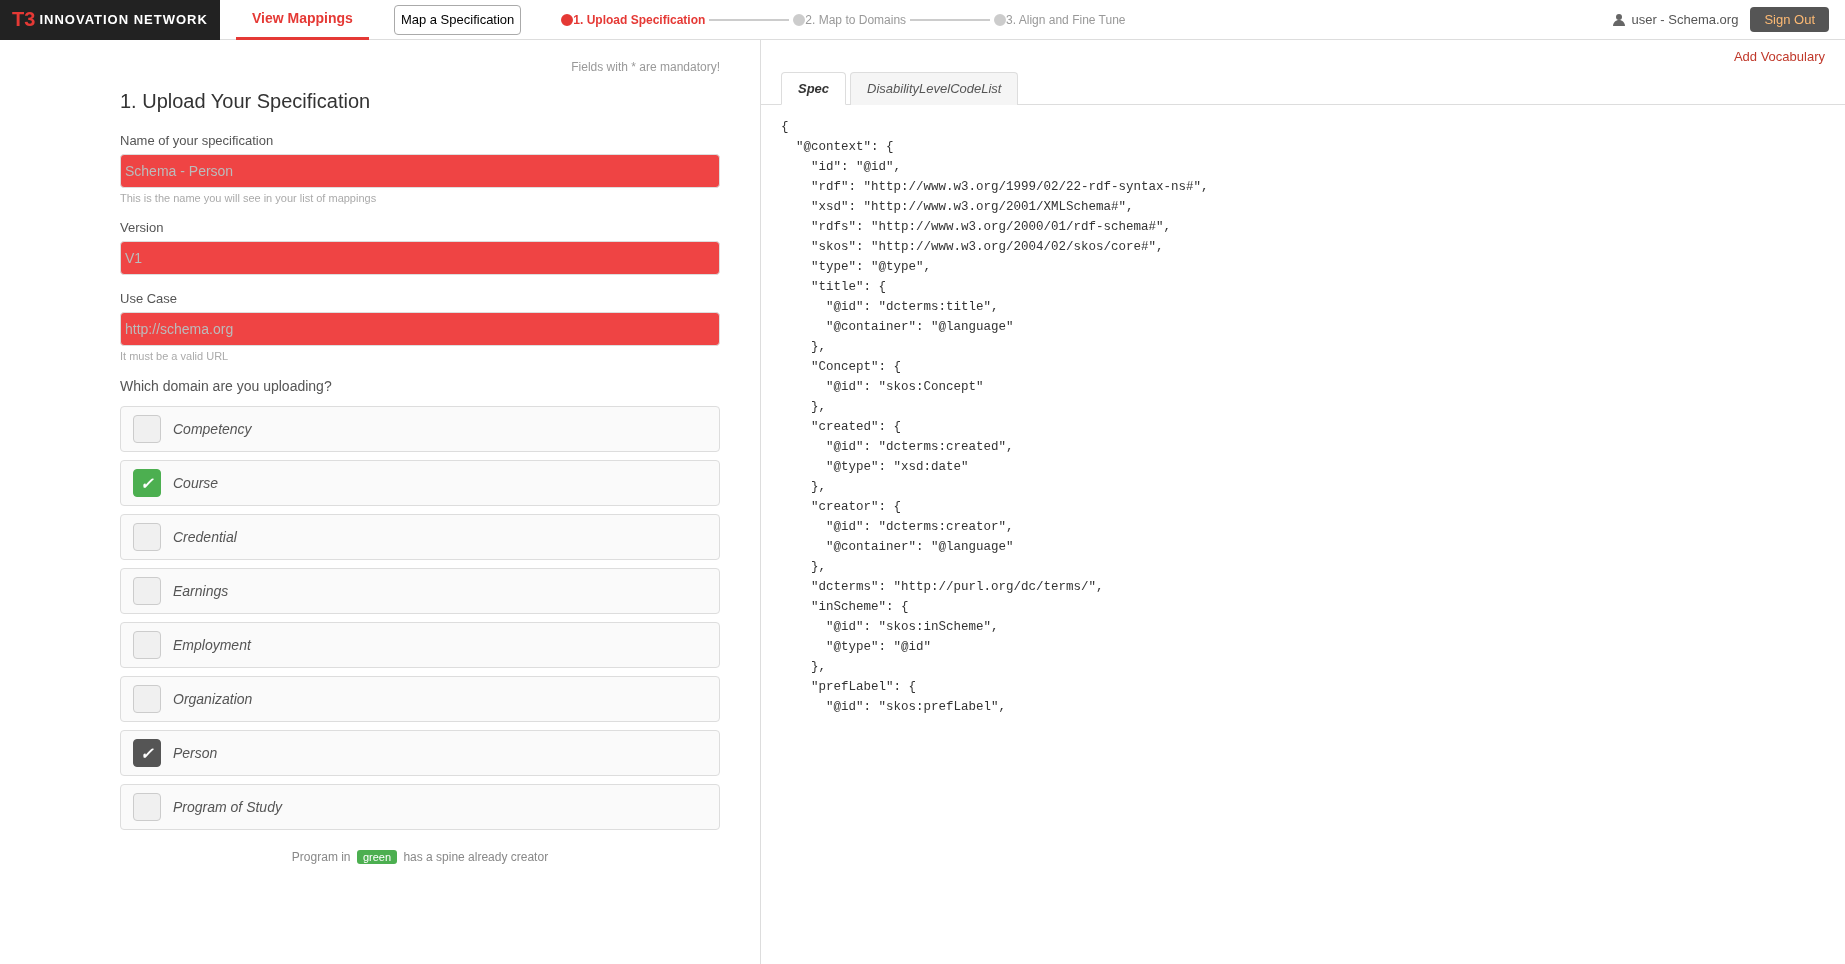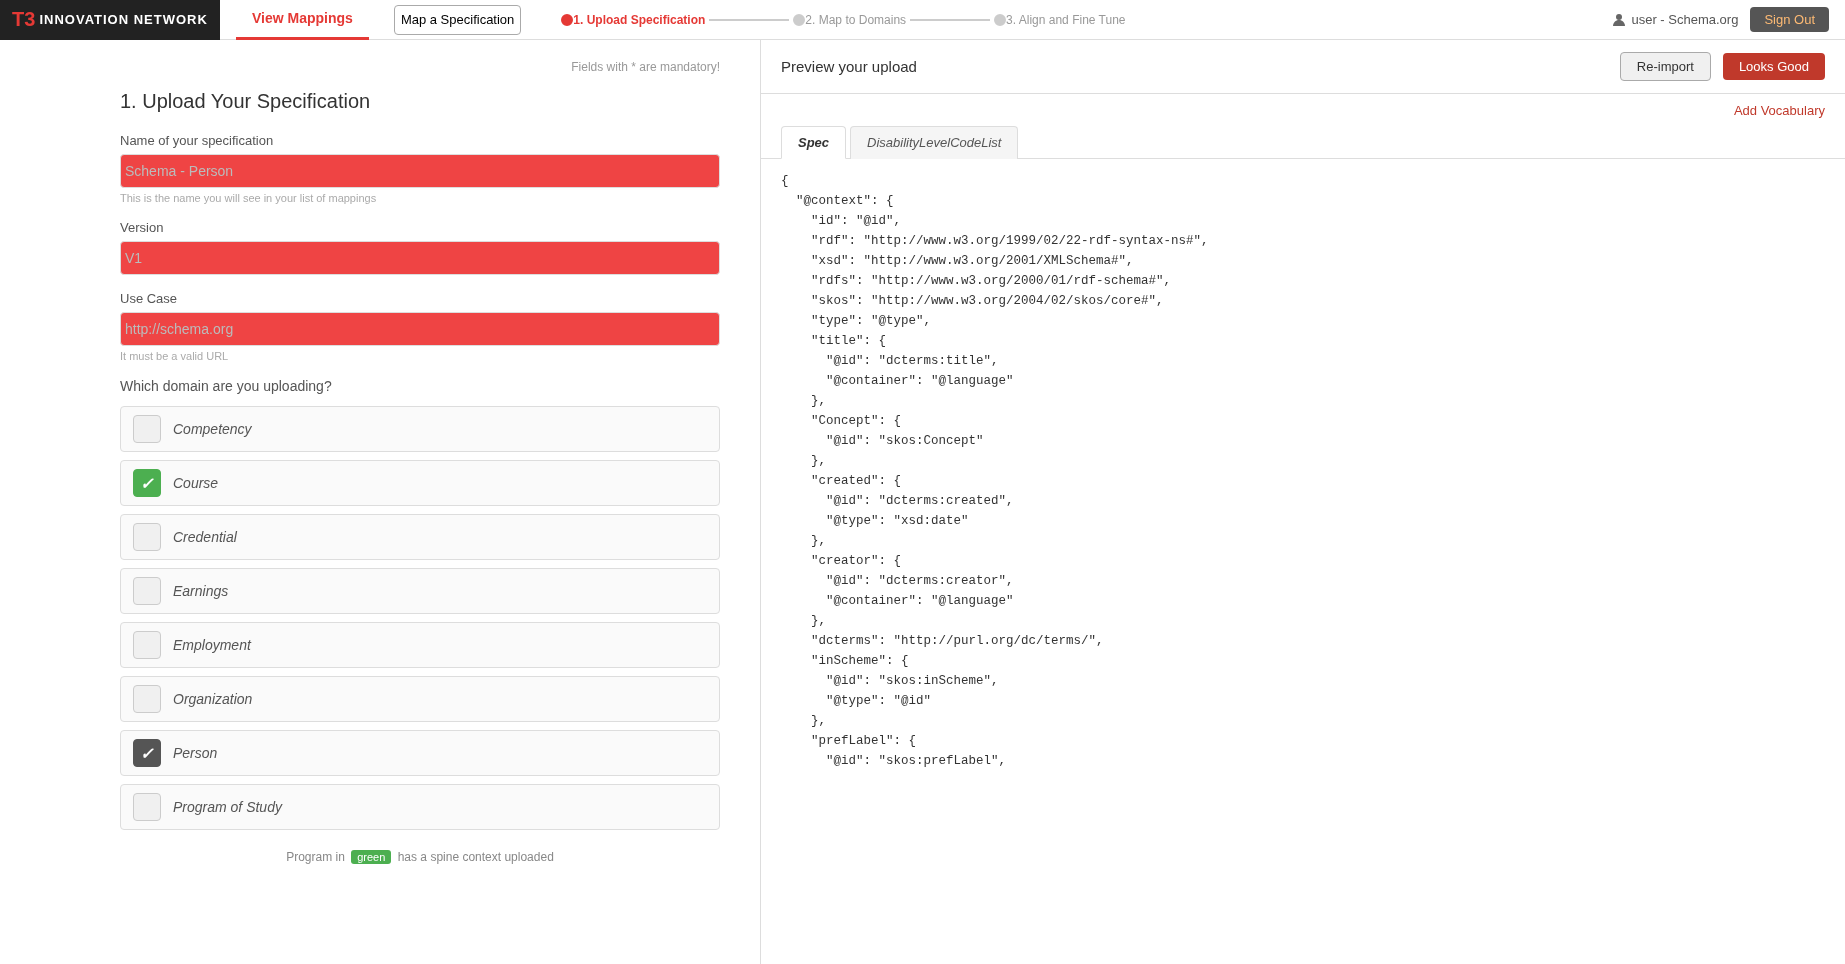--- a/index.html
+++ b/index.html
@@ -443,30 +443,25 @@
           <div class="domain-item">
             <div class="domain-checkbox"></div>
             <span class="domain-label">Program of Study</span>
           </div>
         </div>
     </div>
 
     <div class="bottom-note">
       <span>Program in</span>
       <span class="green-badge">green</span>
-      <span>has a spine context uploaded</span>
+      <span>has a spine already creator</span>
     </div>
   </div>
 
   <div class="right-panel">
-    <div class="preview-header">
-      <span class="preview-title">Preview your upload</span>
-      <button class="re-import-btn">Re-import</button>
-      <button class="looks-good-btn">Looks Good</button>
-    </div>
 
     <div class="add-vocab-area">
       <button class="add-vocab-btn">Add Vocabulary</button>
     </div>
 
     <div class="tabs-row" id="tabs-row">
         <div class="tab-item active">Spec</div>
         <div class="tab-item">DisabilityLevelCodeList</div>
       </div>
 

